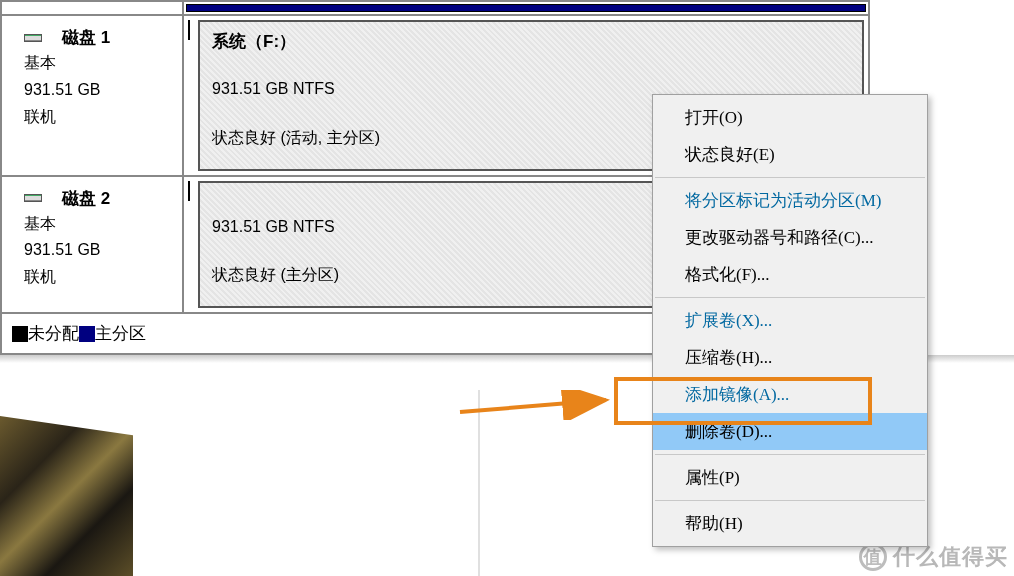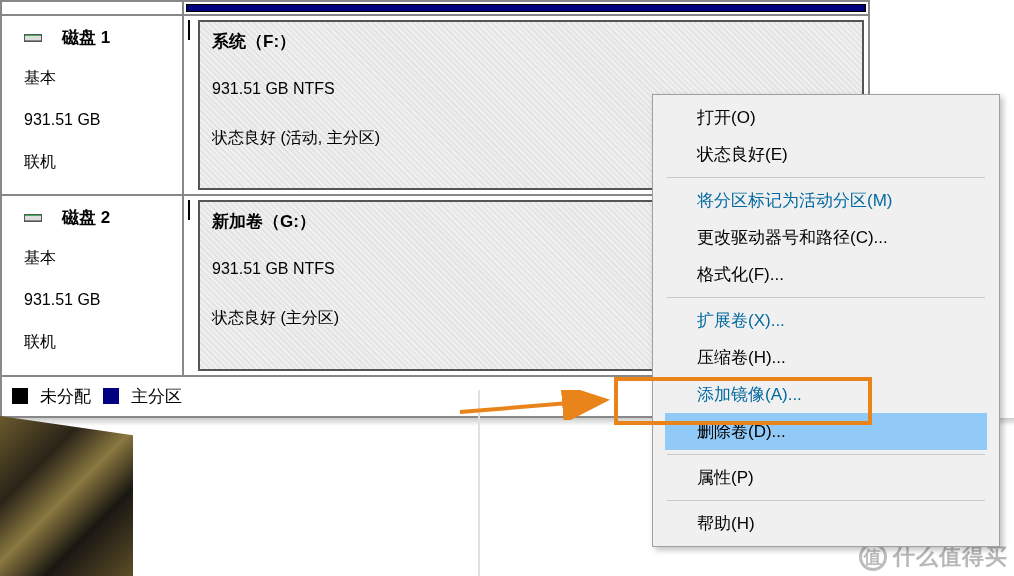--- a/index.html
+++ b/index.html
@@ -41,21 +41,21 @@
     .disk-icon {
       width: 18px;
       height: 8px;
       background: linear-gradient(to bottom, #4a6 20%, #ddd 20%, #ddd 80%, #888 80%);
       border: 1px solid #555;
       display: inline-block;
     }
     .disk-meta {
       font-size: 16px;
       line-height: 1.55;
-      margin-top: 17px;
+      margin-top: 2px;
     }
     .disk-volumes {
       flex: 1;
       padding: 0;
       display: flex;
       flex-direction: row;
     }
     .vol-header-bar {
       height: 20px;
       background: #000080;
@@ -89,45 +89,46 @@
       border-bottom: 2px solid #888;
       display: flex;
     }
     .top-slice .left { width: 182px; border-right: 2px solid #888; }
     .top-slice .right { flex: 1; padding: 2px; }
     .tiny-bar { height: 8px; background: #000080; border: 1px solid #000; }
     .legend {
       padding: 8px 10px;
       display: flex;
       align-items: center;
-      gap: 12px;
+      gap: 0;
       font-size: 17px;
     }
     .legend-sq {
       width: 16px;
       height: 16px;
       display: inline-block;
     }
     .sq-black { background: #000; }
     .sq-navy { background: #000080; }
     .shadow-edge {
       height: 8px;
       width: 1014px;
       background: linear-gradient(to bottom, #ccc, #fff);
     }
     .context-menu {
       position: absolute;
       left: 652px;
       top: 94px;
-      width: 348px;
+      width: 276px;
       background: #f0f0f0;
       border: 1px solid #a0a0a0;
       box-shadow: 3px 3px 6px rgba(0,0,0,0.25);
-      padding: 4px 12px;
+      padding: 4px 0;
       z-index: 50;
+      font-family: Liberation Serif, serif;
     }
     .menu-item {
       padding: 7px 10px 7px 32px;
       font-size: 17px;
       cursor: default;
     }
     .menu-item.disabled { color: #0369a1; }
     .menu-item.highlighted {
       background: #91c9f7;
     }
@@ -232,21 +233,20 @@
         <span class="disk-icon"></span>
         <span>磁盘 2</span>
       </div>
       <div class="disk-meta">基本</div>
       <div class="disk-meta">931.51 GB</div>
       <div class="disk-meta">联机</div>
     </div>
     <div class="disk-volumes">
       <div class="vol-header-bar"></div>
       <div class="vol-box">
-        <div class="vol-name">新加卷（G:）</div>
         <div class="vol-line">931.51 GB NTFS</div>
         <div class="vol-line">状态良好 (主分区)</div>
       </div>
     </div>
   </div>
 
   <div class="legend">
     <span class="legend-sq sq-black"></span>
     <span>未分配</span>
     <span class="legend-sq sq-navy"></span>

